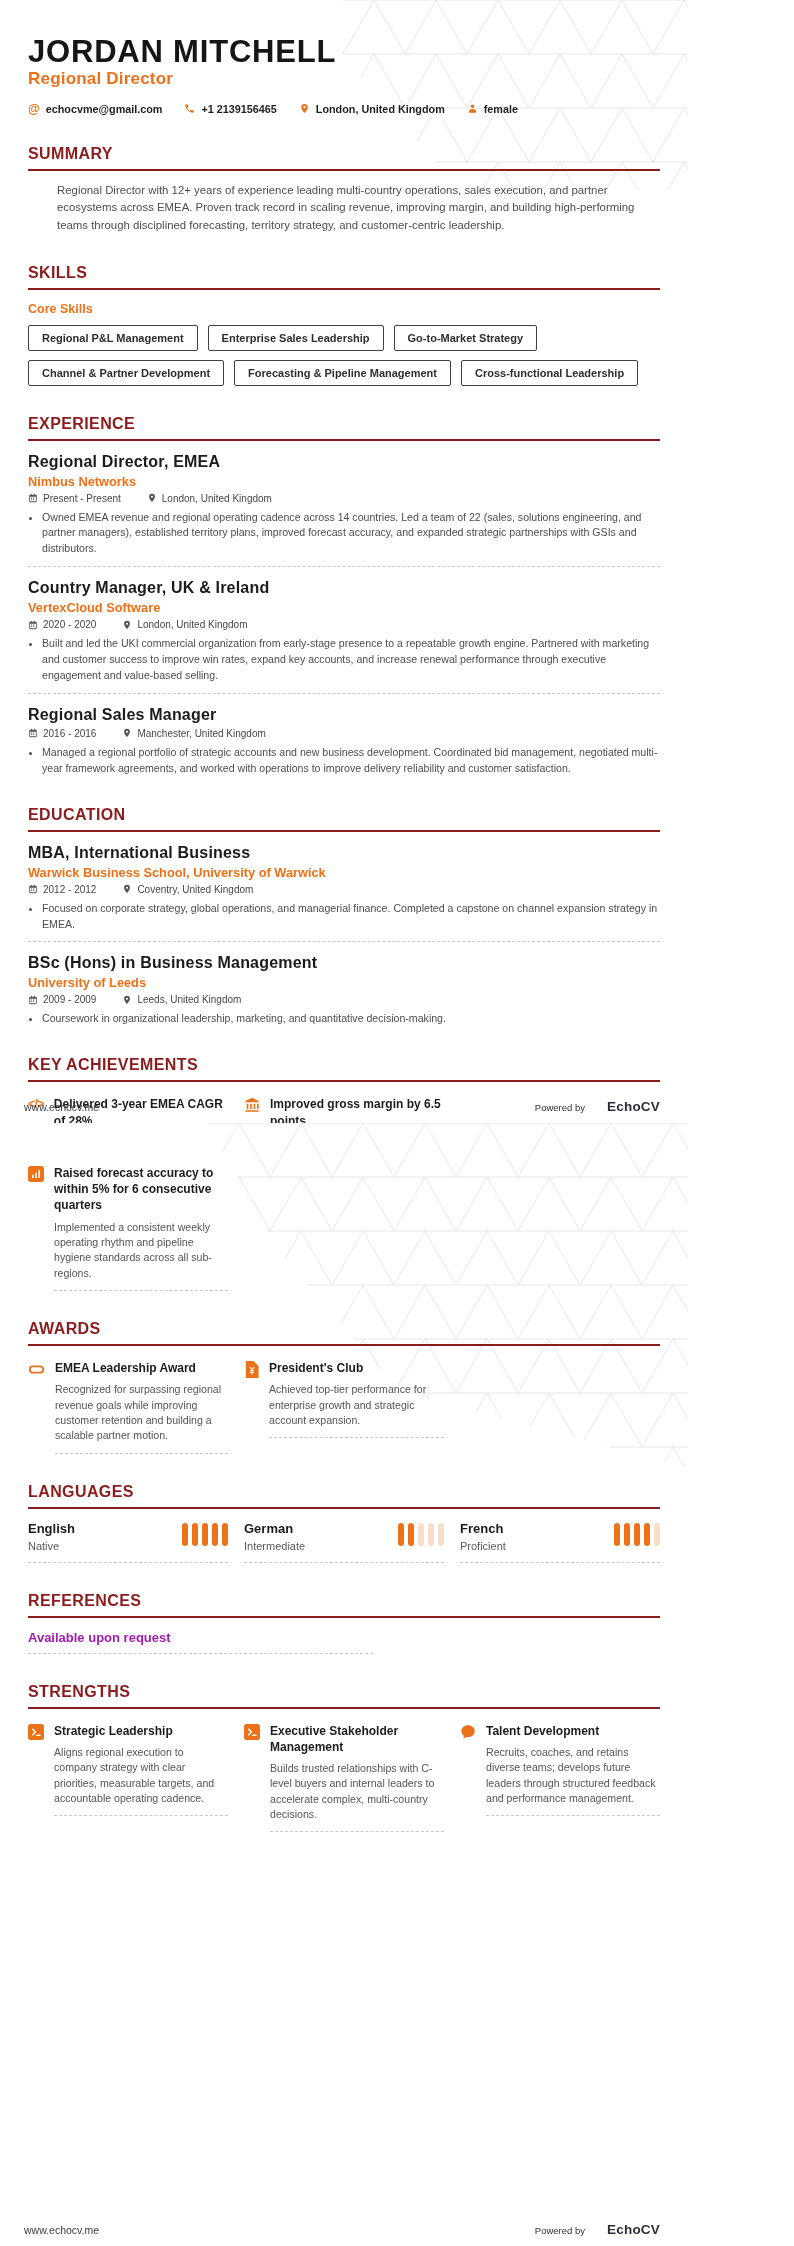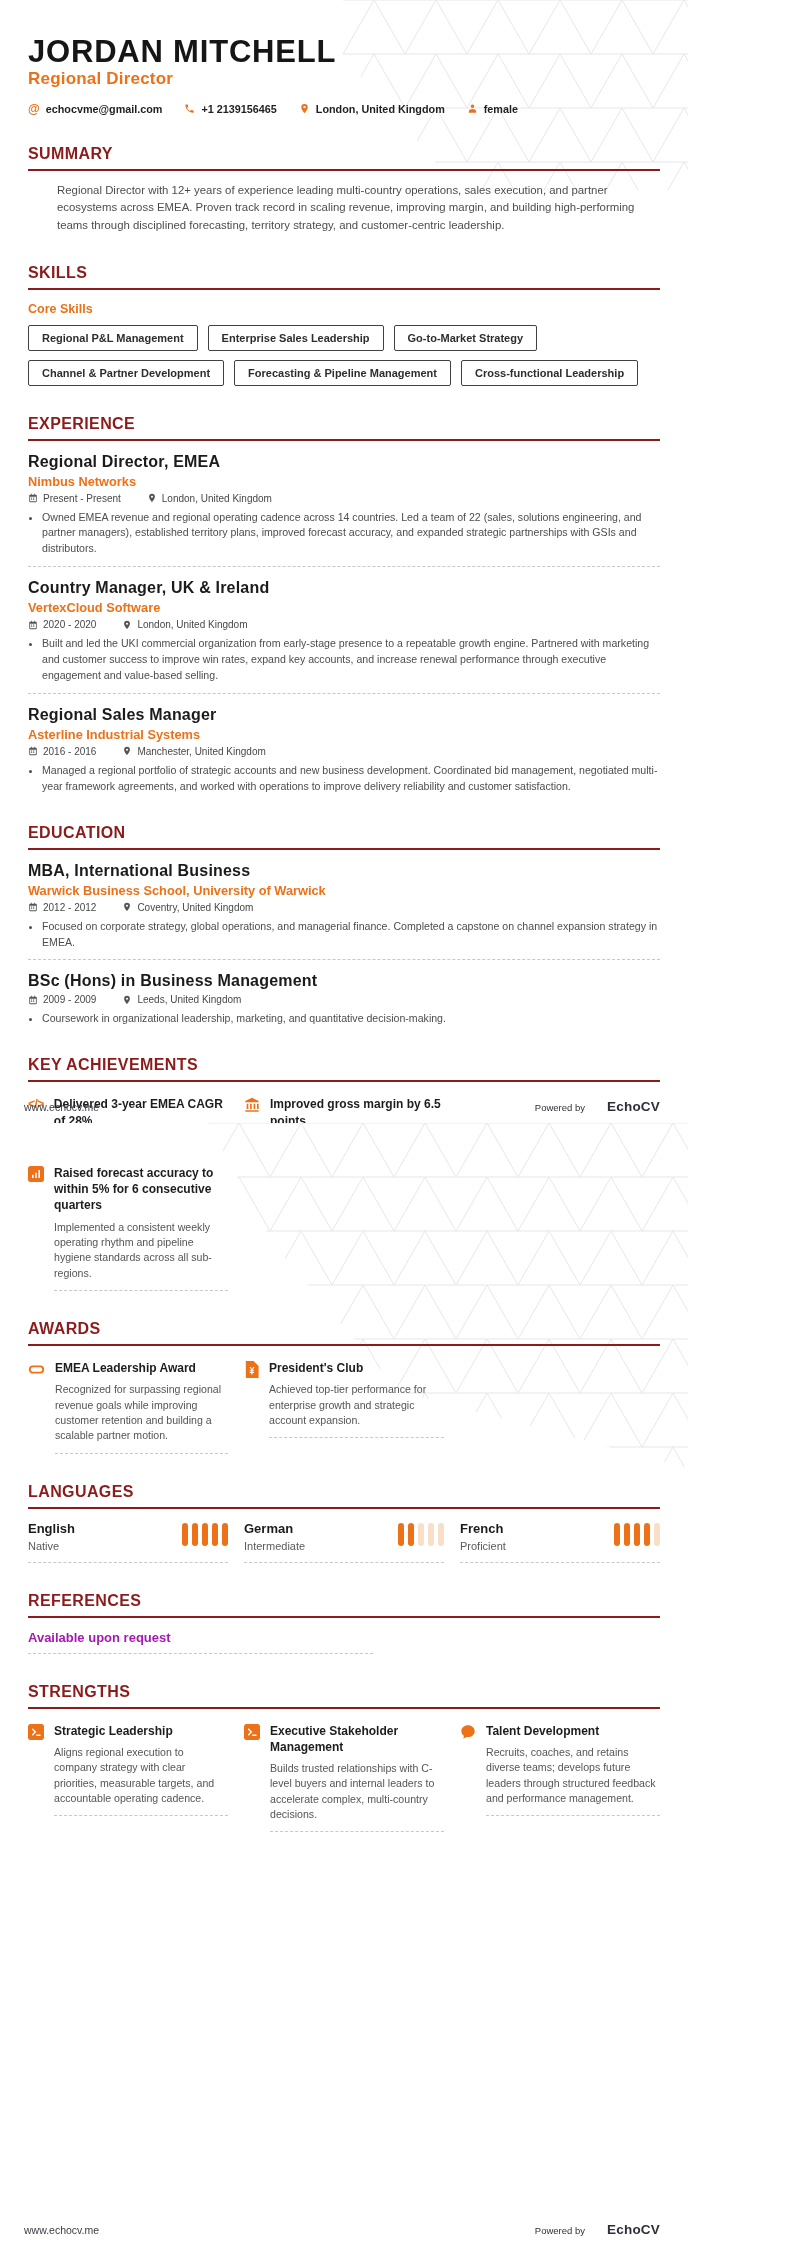--- a/index.html
+++ b/index.html
@@ -205,21 +205,20 @@
             </span>
         </div>
         <ul class="bullets">
             <li>Built and led the UKI commercial organization from early-stage presence to a repeatable growth engine. Partnered with marketing and customer success to improve win rates, expand key accounts, and increase renewal performance through executive engagement and value-based selling.</li>
           </ul>
         <div class="entry-sep"></div>
       </div>
 
       <div class="entry">
         <div class="role">Regional Sales Manager</div>
-        <div class="org">Asterline Industrial Systems</div>
         <div class="meta">
           <span class="m">
               <span class="ic">
                 <svg width="10" height="10" viewBox="0 0 24 24">
                   <path fill="#555" d="M7 2v2H5a2 2 0 0 0-2 2v14a2 2 0 0 0 2 2h14a2 2 0 0 0 2-2V6a2 2 0 0 0-2-2h-2V2h-2v2H9V2H7zM5 9h14v11H5V9zm2 2v2h3v-2H7zm5 0v2h3v-2h-3zM7 15v2h3v-2H7zm5 0v2h3v-2h-3z"></path>
                 </svg>
               </span>
               <span>2016 - 2016</span>
             </span>
           <span class="m">
@@ -262,20 +261,21 @@
             </span>
         </div>
         <ul class="bullets">
             <li>Focused on corporate strategy, global operations, and managerial finance. Completed a capstone on channel expansion strategy in EMEA.</li>
           </ul>
         <div class="entry-sep"></div>
       </div>
 
       <div class="entry">
         <div class="role">BSc (Hons) in Business Management</div>
+        <div class="org">University of Leeds</div>
         <div class="meta">
           <span class="m">
               <span class="ic">
                 <svg width="10" height="10" viewBox="0 0 24 24">
                   <path fill="#555" d="M7 2v2H5a2 2 0 0 0-2 2v14a2 2 0 0 0 2 2h14a2 2 0 0 0 2-2V6a2 2 0 0 0-2-2h-2V2h-2v2H9V2H7zM5 9h14v11H5V9zm2 2v2h3v-2H7zm5 0v2h3v-2h-3zM7 15v2h3v-2H7zm5 0v2h3v-2h-3z"></path>
                 </svg>
               </span>
               <span>2009 - 2009</span>
             </span>
           <span class="m">

